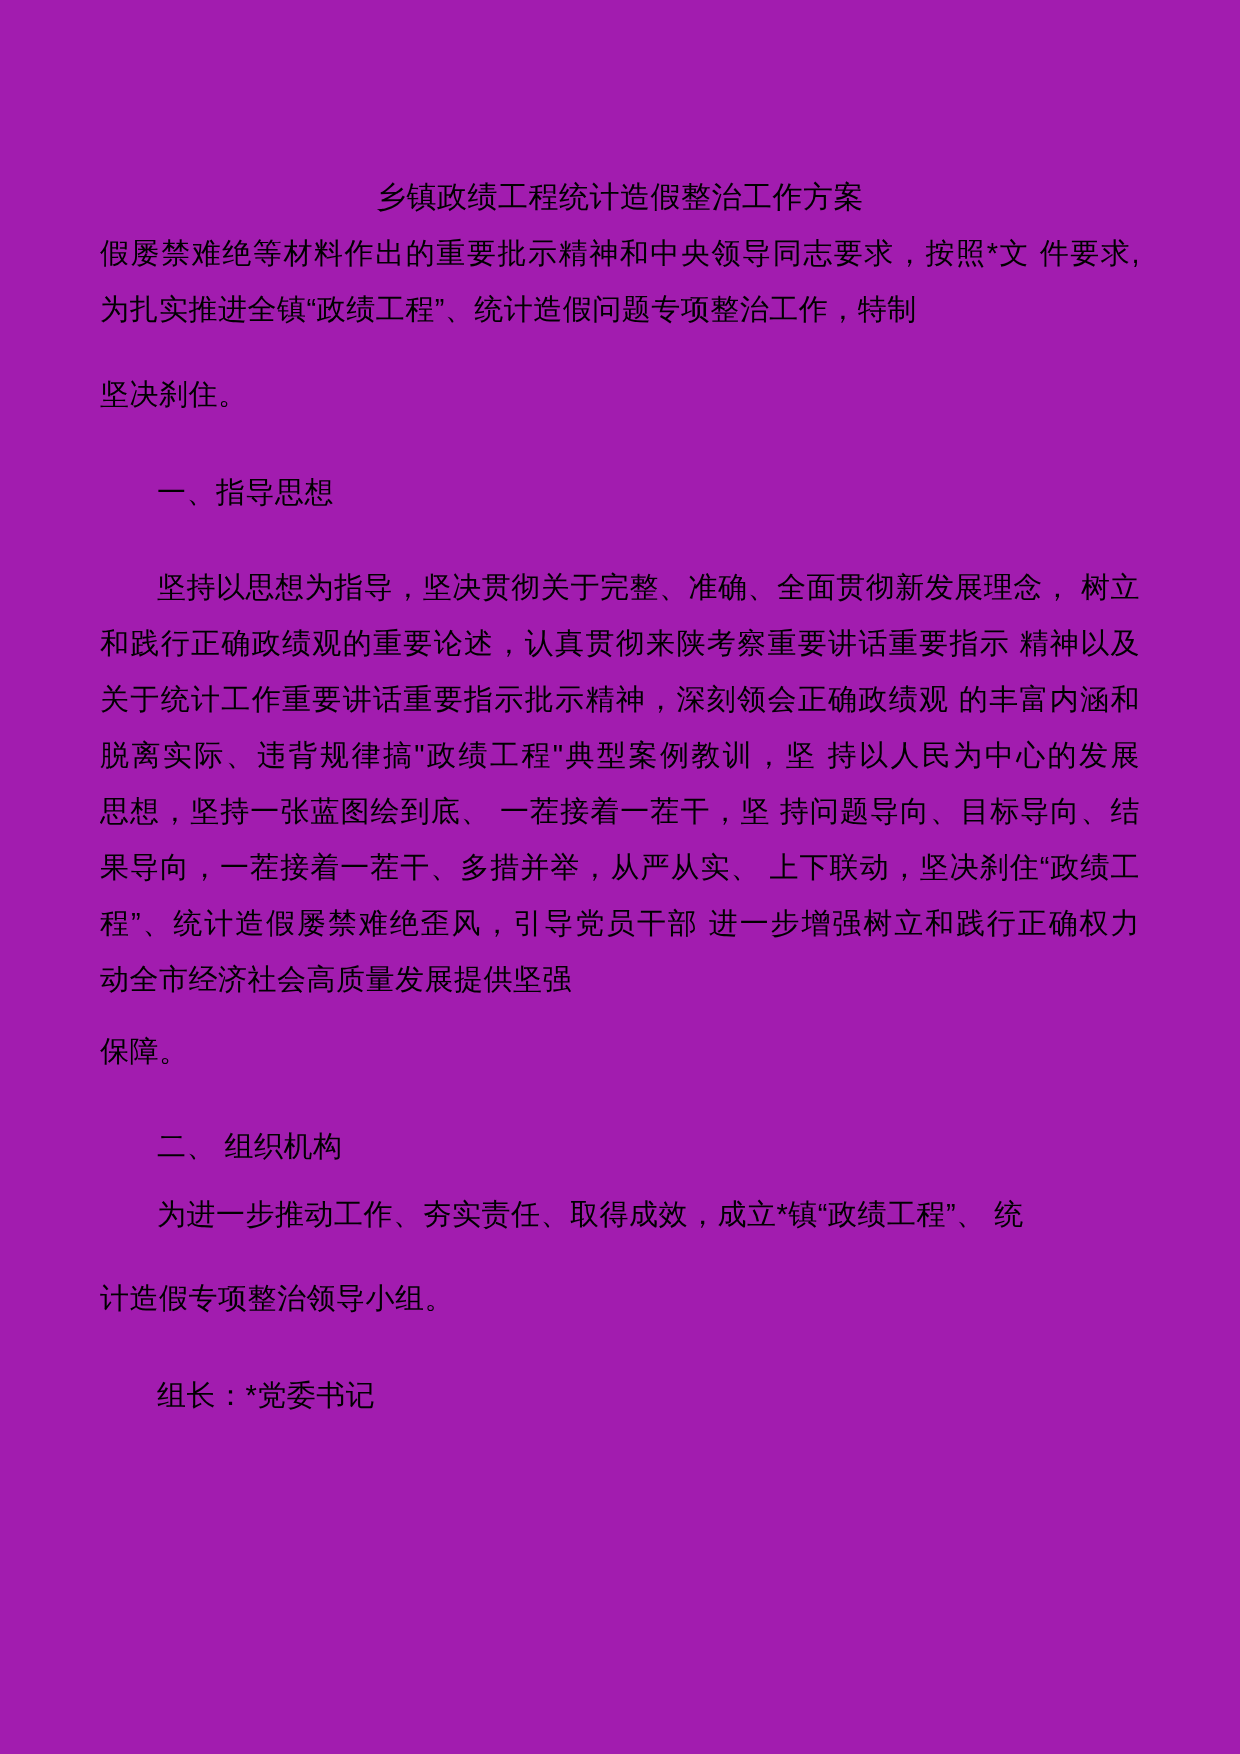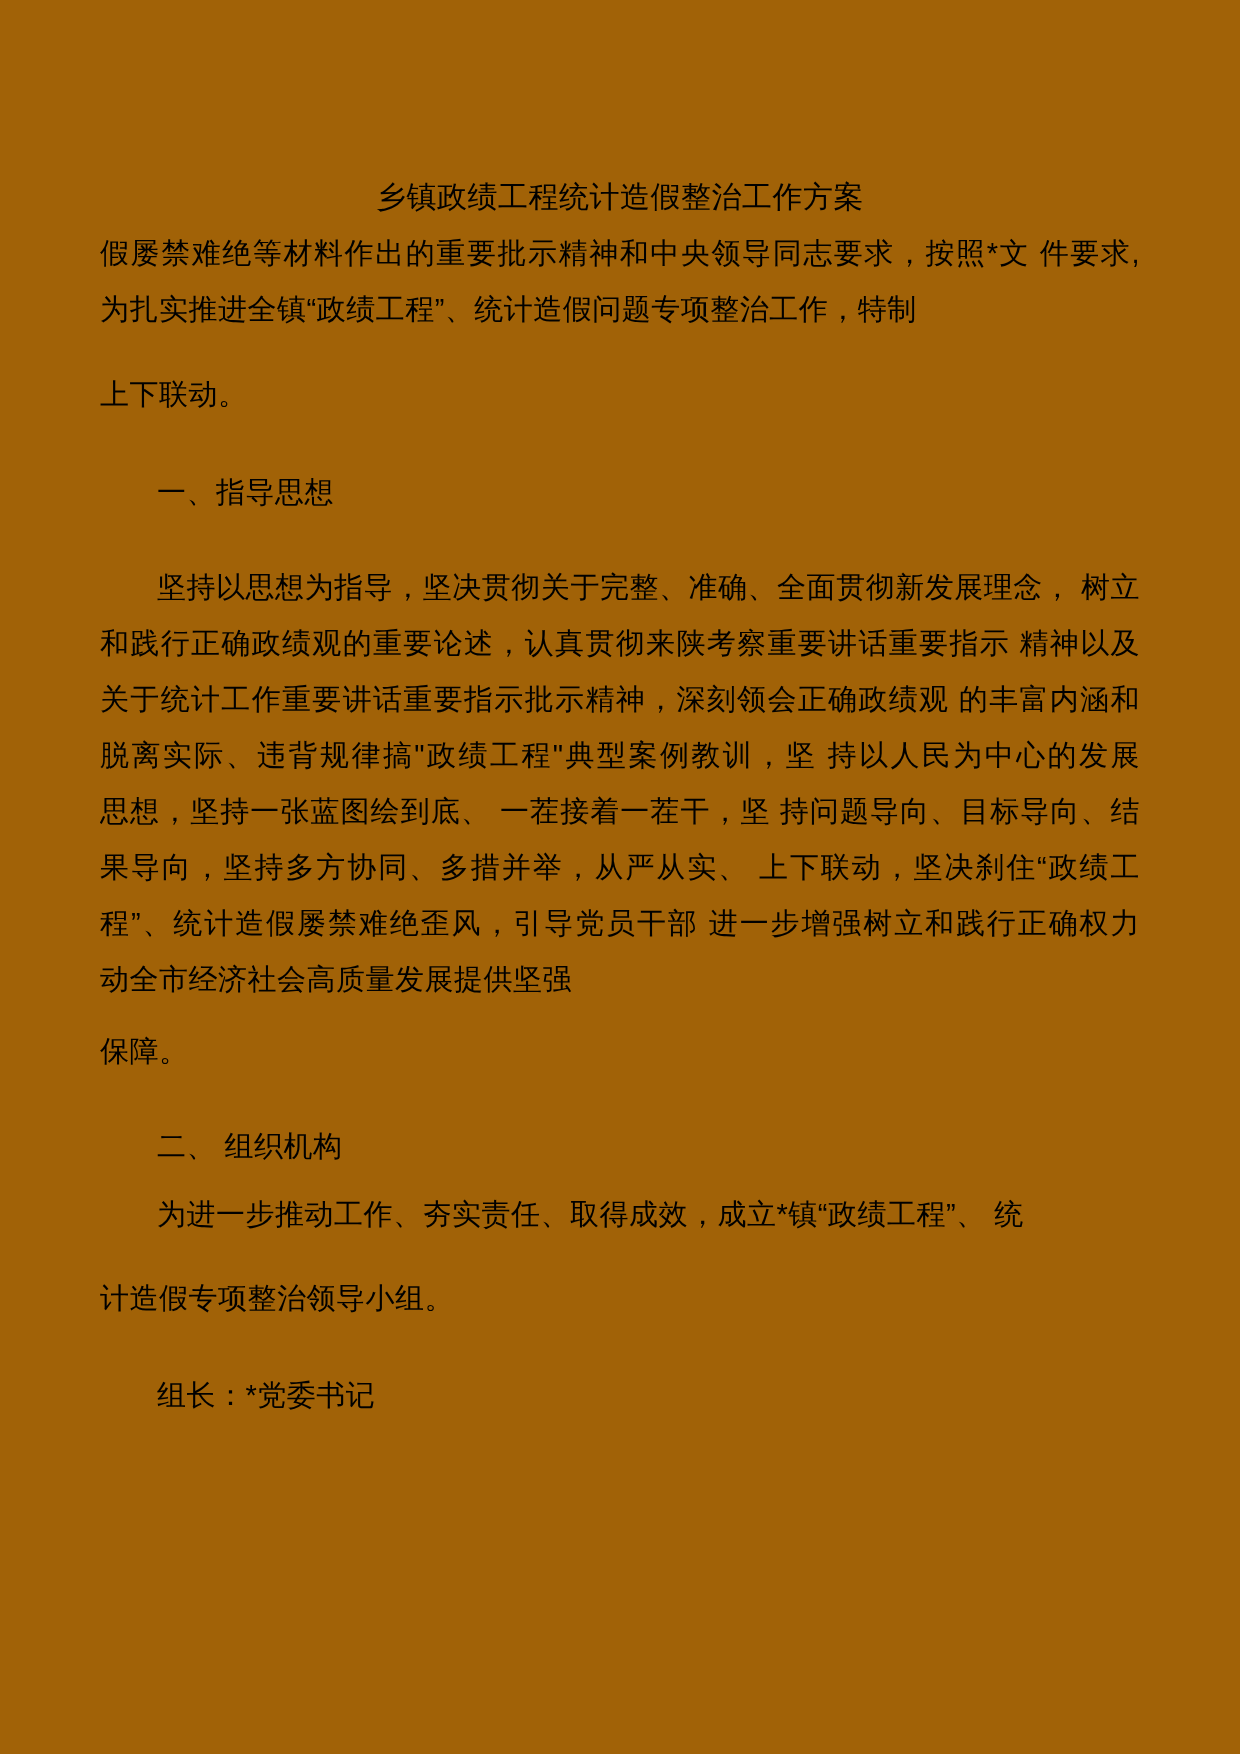--- a/index.html
+++ b/index.html
@@ -1,21 +1,21 @@
 <!DOCTYPE html>
 <html><head>
 <meta charset="utf-8">
 <style>
   html, body { margin: 0; padding: 0; background: #e8e8e8; }
   .page {
     position: relative;
     width: 1240px;
     height: 1754px;
     margin: 0 auto;
-    background: #a16207;
+    background: #a21caf;
     color: #000000;
     font-family: "Liberation Sans", "DejaVu Sans", sans-serif;
     overflow: hidden;
   }
   .content {
     margin: 0 100px;
     width: 1040px;
   }
   .ln {
     font-size: 29px;
@@ -45,30 +45,30 @@
 <body>
 
 <div class="page">
   <div class="content">
 
     <div class="ln title nw">乡镇政绩工程统计造假整治工作方案</div>
 
     <div class="ln just">假屡禁难绝等材料作出的重要批示精神和中央领导同志要求，按照*文 件要求,</div>
     <div class="ln nw">为扎实推进全镇“政绩工程”、统计造假问题专项整治工作，特制</div>
 
-    <div class="ln nw mt29">上下联动。</div>
+    <div class="ln nw mt29">坚决刹住。</div>
 
     <div class="ln nw ind mt42">一、指导思想</div>
 
     <div class="ln just ind mt39">坚持以思想为指导，坚决贯彻关于完整、准确、全面贯彻新发展理念， 树立</div>
     <div class="ln just">和践行正确政绩观的重要论述，认真贯彻来陕考察重要讲话重要指示 精神以及</div>
     <div class="ln just">关于统计工作重要讲话重要指示批示精神，深刻领会正确政绩观 的丰富内涵和</div>
     <div class="ln just">脱离实际、违背规律搞"政绩工程"典型案例教训，坚 持以人民为中心的发展</div>
     <div class="ln just">思想，坚持一张蓝图绘到底、 一茬接着一茬干，坚 持问题导向、目标导向、结</div>
-    <div class="ln just">果导向，坚持多方协同、多措并举，从严从实、 上下联动，坚决刹住“政绩工</div>
+    <div class="ln just">果导向，一茬接着一茬干、多措并举，从严从实、 上下联动，坚决刹住“政绩工</div>
     <div class="ln just">程”、统计造假屡禁难绝歪风，引导党员干部 进一步增强树立和践行正确权力</div>
     <div class="ln nw">动全市经济社会高质量发展提供坚强</div>
 
     <div class="ln nw mt16">保障。</div>
 
     <div class="ln nw ind mt39">二、 组织机构</div>
 
     <div class="ln nw ind mt12">为进一步推动工作、夯实责任、取得成效，成立*镇“政绩工程”、 统</div>
 
     <div class="ln nw mt28">计造假专项整治领导小组。</div>

